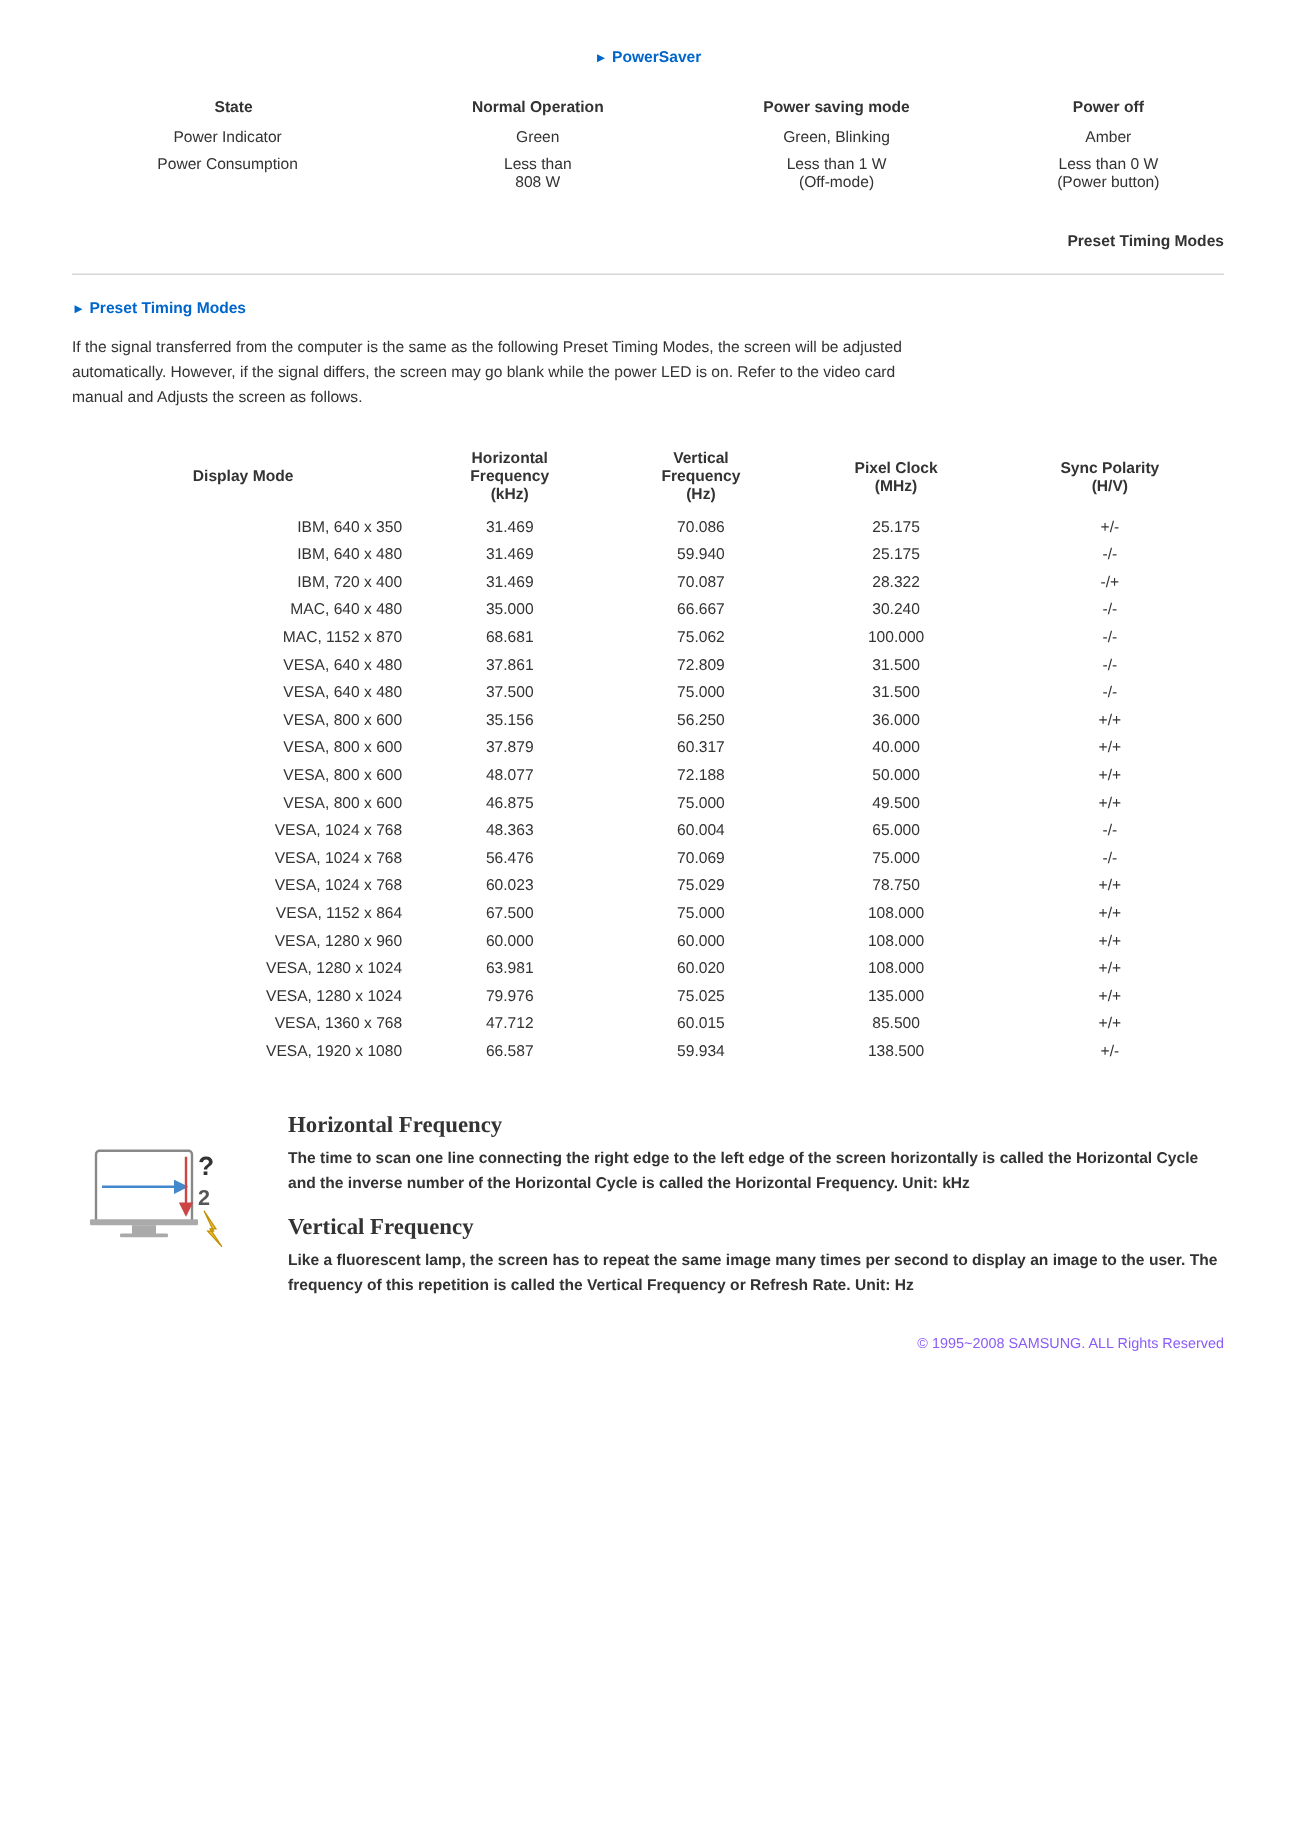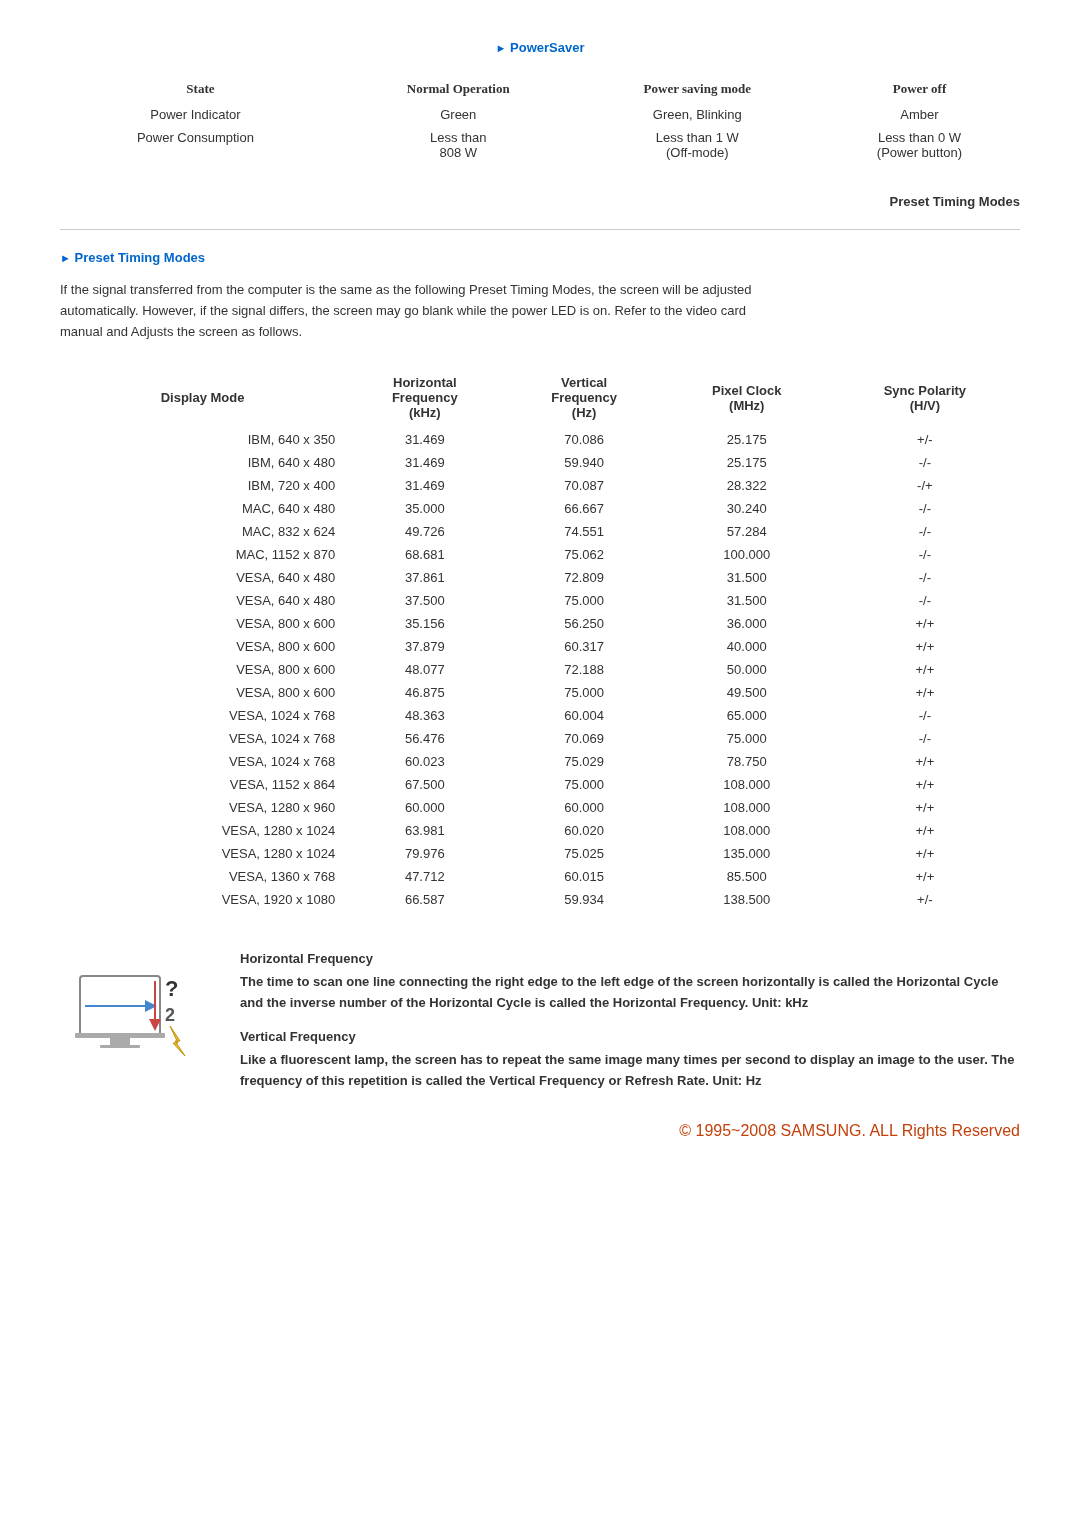--- a/index.html
+++ b/index.html
@@ -21,21 +21,20 @@
     .power-table {
       width: 100%;
       border-collapse: collapse;
       margin-bottom: 30px;
     }
     .power-table th {
       font-weight: bold;
       font-size: 13px;
       padding: 6px 10px;
       vertical-align: bottom;
-      font-family: Liberation Serif, serif;
     }
     .power-table td {
       padding: 4px 10px;
       text-align: center;
       vertical-align: top;
       font-size: 13px;
     }
     .power-table td:first-child {
       text-align: center;
       padding-right: 20px;
@@ -98,37 +97,38 @@
     }
     .bottom-image svg {
       width: 130px;
       height: 100px;
     }
     .bottom-text {
       flex: 1;
     }
     .freq-title {
       font-weight: bold;
-      font-size: 13px;
+      font-size: 19px;
       margin-bottom: 6px;
       margin-top: 15px;
+      font-family: Liberation Serif, serif;
     }
     .freq-title:first-child {
       margin-top: 0;
     }
     .freq-desc {
       font-size: 13px;
       color: #333;
       line-height: 1.6;
       font-weight: bold;
     }
     .copyright {
       text-align: right;
-      font-size: 16px;
-      color: #c2410c;
+      font-size: 12px;
+      color: #8b5cf6;
       margin-top: 20px;
     }
     .divider {
       border: none;
       border-top: 1px solid #ccc;
       margin: 20px 0;
     }
   </style>
 </head>
 <body>
@@ -235,27 +235,20 @@
       <td>-/+</td>
     </tr>
         <tr>
       <td>MAC, 640 x 480</td>
       <td>35.000</td>
       <td>66.667</td>
       <td>30.240</td>
       <td>-/-</td>
     </tr>
         <tr>
-      <td>MAC, 832 x 624</td>
-      <td>49.726</td>
-      <td>74.551</td>
-      <td>57.284</td>
-      <td>-/-</td>
-    </tr>
-        <tr>
       <td>MAC, 1152 x 870</td>
       <td>68.681</td>
       <td>75.062</td>
       <td>100.000</td>
       <td>-/-</td>
     </tr>
         <tr>
       <td>VESA, 640 x 480</td>
       <td>37.861</td>
       <td>72.809</td>

